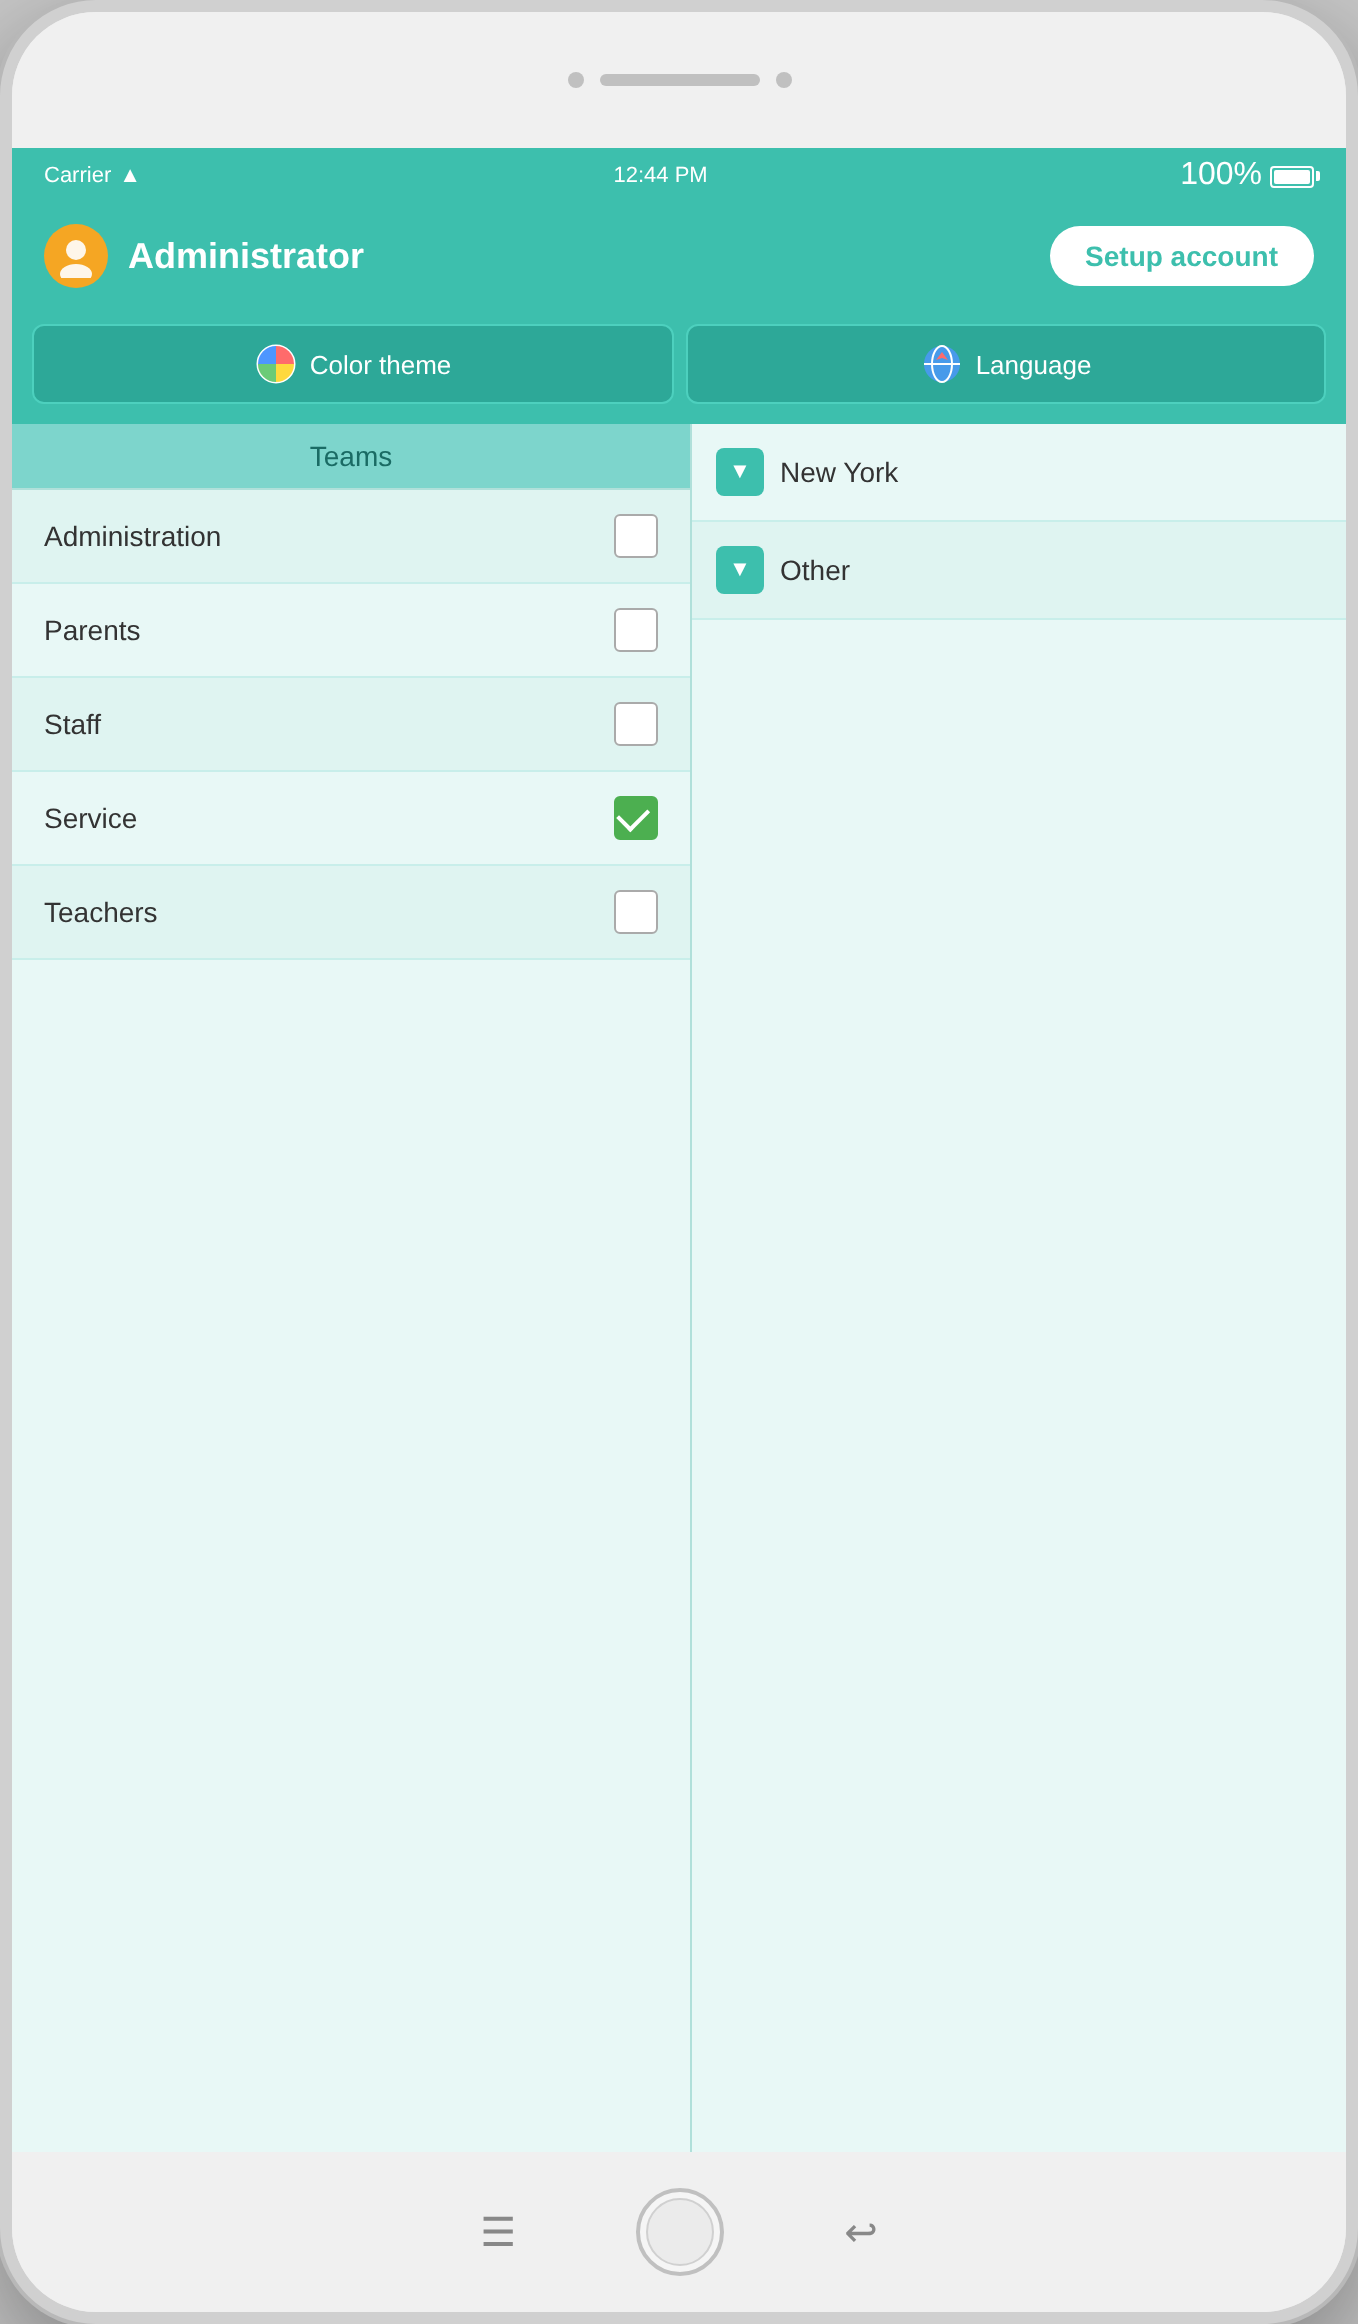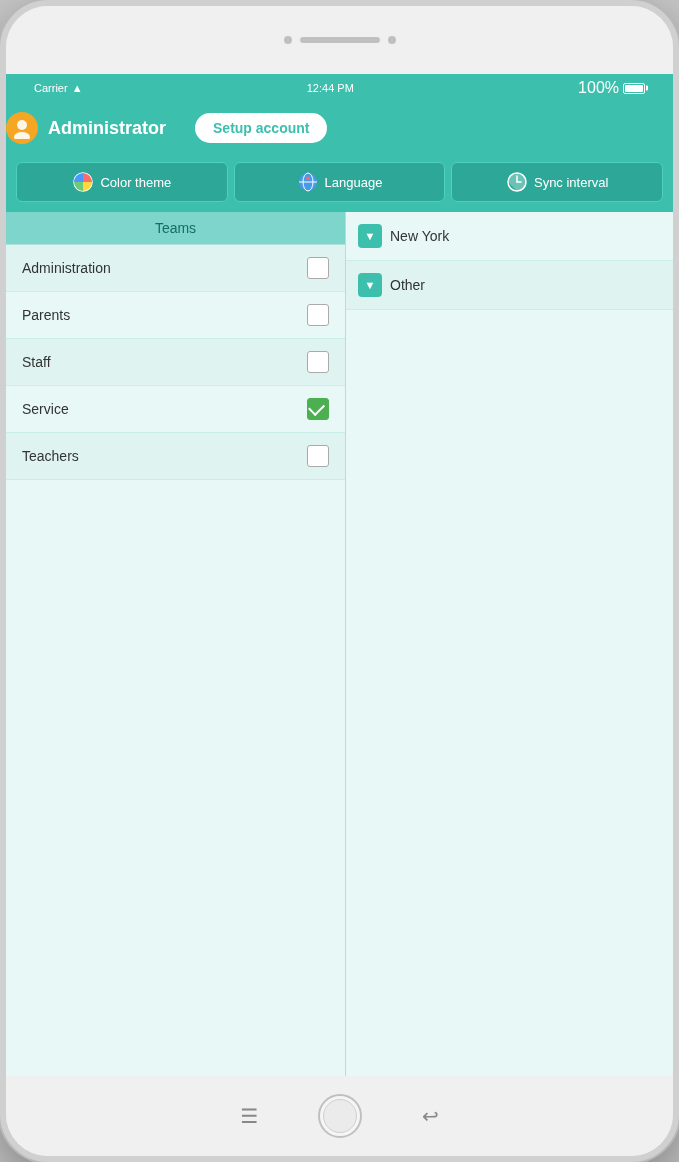--- a/index.html
+++ b/index.html
@@ -66,21 +66,21 @@
       flex-direction: column;
       overflow: hidden;
     }
 
     
     .status-bar {
       background: #3dbfad;
       display: flex;
       justify-content: space-between;
       align-items: center;
-      padding: 0 28px;
+      padding: 0 16px;
       height: 28px;
       flex-shrink: 0;
     }
 
     .status-left {
       display: flex;
       align-items: center;
       gap: 4px;
       font-size: 11px;
       color: white;
@@ -135,24 +135,24 @@
       width: 100%;
       height: 100%;
       border-radius: 1px;
     }
 
     
     .app-header {
       background: #3dbfad;
       display: flex;
       align-items: center;
-      padding: 0 0;
+      justify-content: space-between;
+      padding: 0 16px;
       height: 52px;
       flex-shrink: 0;
-      gap: 29px;
     }
 
     .header-left {
       display: flex;
       align-items: center;
       gap: 10px;
     }
 
     .avatar-icon {
       width: 32px;
@@ -421,31 +421,20 @@
         <div class="toolbar-icon">
           <svg width="20" height="20" viewBox="0 0 20 20" xmlns="http://www.w3.org/2000/svg">
             <circle cx="10" cy="10" r="9" fill="#4d96ff" opacity="0.8"></circle>
             <ellipse cx="10" cy="10" rx="5" ry="9" fill="none" stroke="white" stroke-width="1"></ellipse>
             <line x1="1" y1="10" x2="19" y2="10" stroke="white" stroke-width="1"></line>
             <path d="M10 4 L13 8 L10 7 L7 8 Z" fill="#ff6b6b"></path>
           </svg>
         </div>
         <span>Language</span>
       </div>
-      <div class="toolbar-btn">
-        <div class="toolbar-icon">
-          <svg width="20" height="20" viewBox="0 0 20 20" xmlns="http://www.w3.org/2000/svg">
-            <circle cx="10" cy="10" r="9" fill="none" stroke="white" stroke-width="1.5"></circle>
-            <path d="M1 10 A9 9 0 1 1 10 19" fill="white" opacity="0.3"></path>
-            <line x1="10" y1="10" x2="10" y2="4" stroke="white" stroke-width="1.5" stroke-linecap="round"></line>
-            <line x1="10" y1="10" x2="14" y2="10" stroke="white" stroke-width="1.5" stroke-linecap="round"></line>
-          </svg>
-        </div>
-        <span>Sync interval</span>
-      </div>
     </div>
 
     <div class="main-content">
 
       <div class="teams-panel">
         <div class="panel-header">Teams</div>
 
         <div class="team-row">
           <span class="team-name">Administration</span>
           <div class="team-checkbox"></div>

